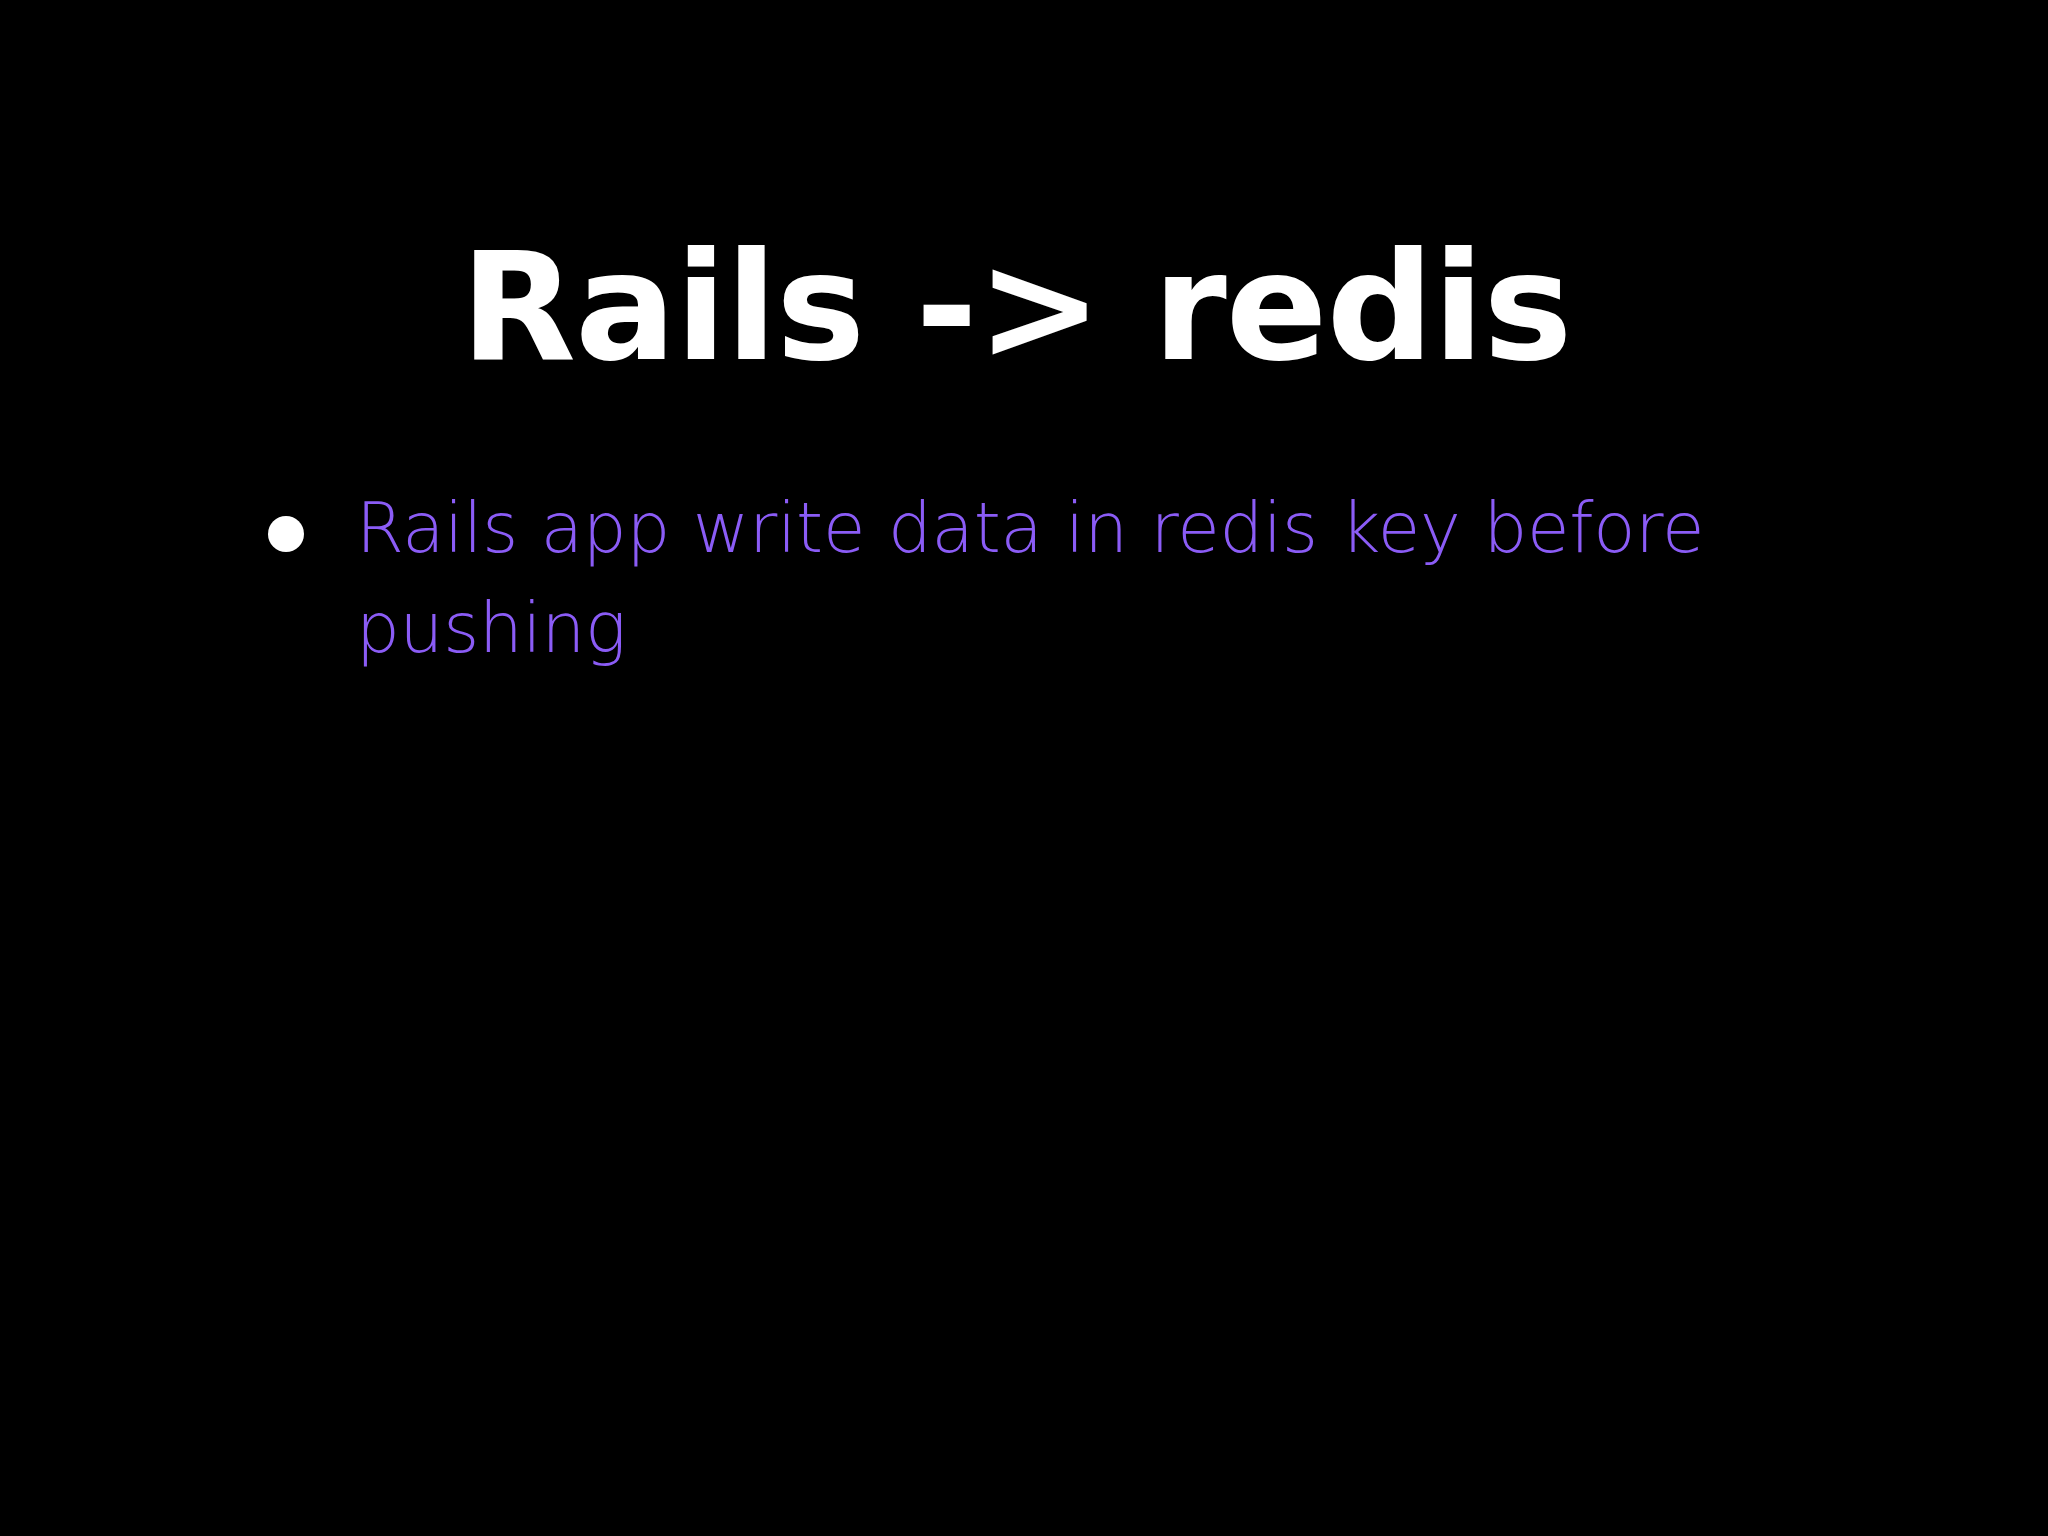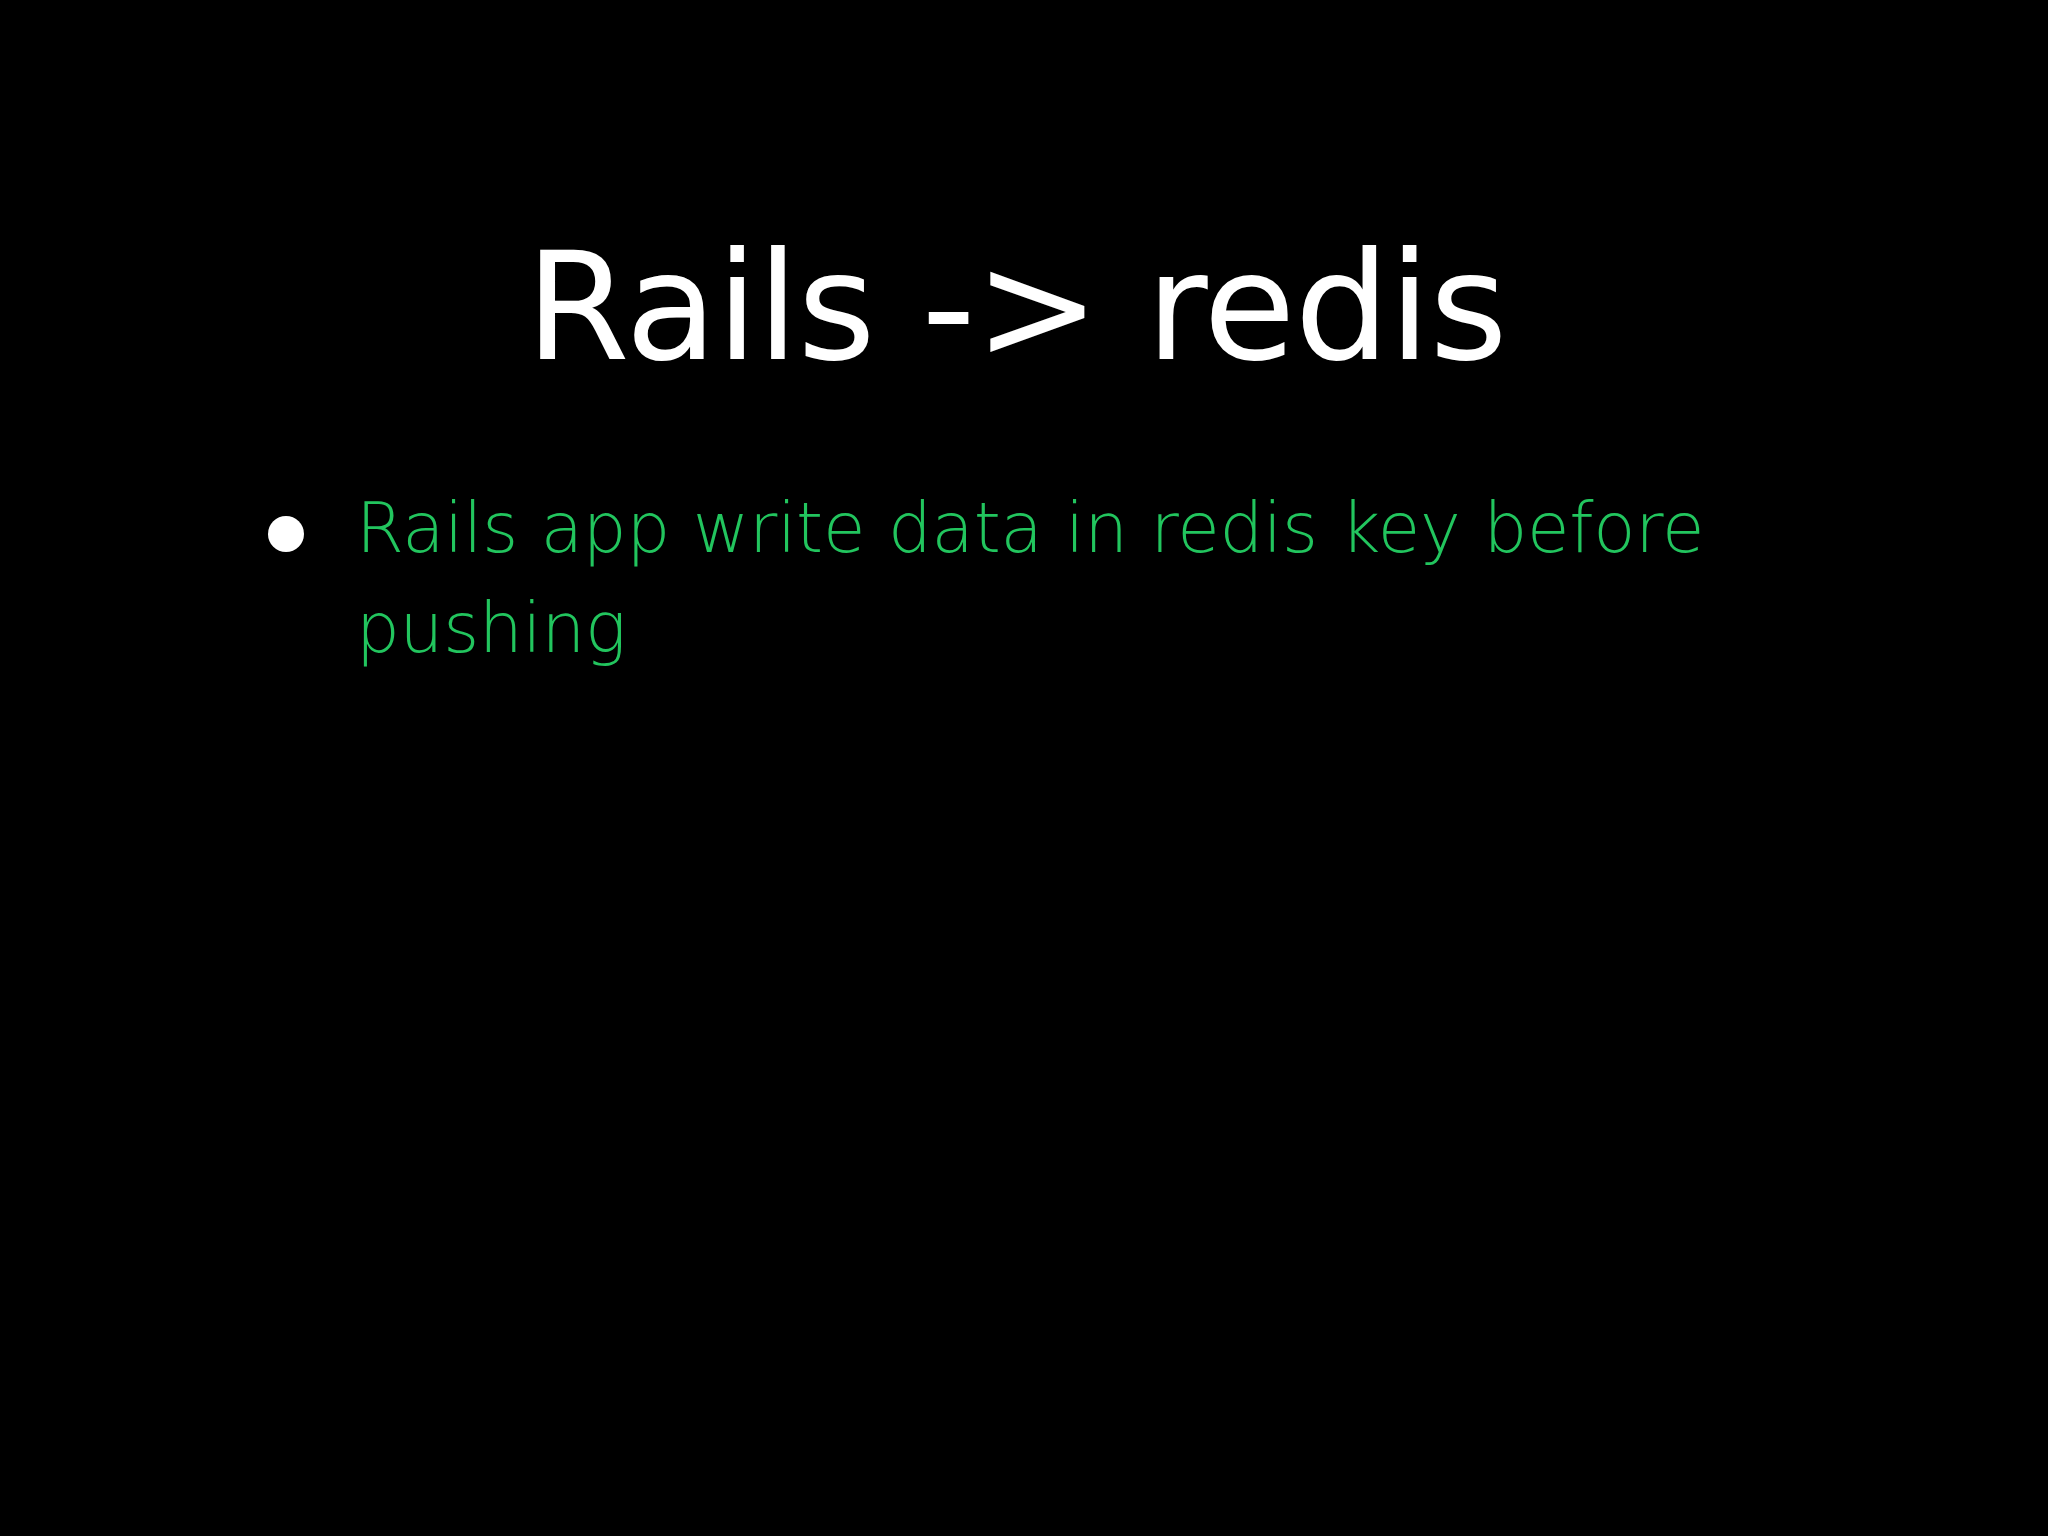--- a/index.html
+++ b/index.html
@@ -25,21 +25,21 @@
 
   
   .slide-title {
     position: absolute;
     left: 0;
     right: 16px;
     top: 128px;
     text-align: center;
     color: #ffffff;
     font-family: "DejaVu Sans", "Liberation Sans", sans-serif;
-    font-weight: 400;
+    font-weight: 700;
     font-size: 150px;
     line-height: 1.05;
     letter-spacing: -1px;
     white-space: nowrap;
   }
 
   
   .bullet-list {
     position: absolute;
     left: 248px;
@@ -72,21 +72,21 @@
     background: #ffffff;
     display: block;
   }
 
   .bullet-text {
     display: block;
     font-family: "DejaVu Sans", "Liberation Sans", sans-serif;
     font-weight: 300;
     font-size: 69px;
     line-height: 100px;
-    color: #22c55e;
+    color: #8b5cf6;
     letter-spacing: -0.2px;
     word-spacing: 1px;
     max-width: 1430px;
   }
 </style>
 </head>
 <body>
 
 <div class="slide">
 

